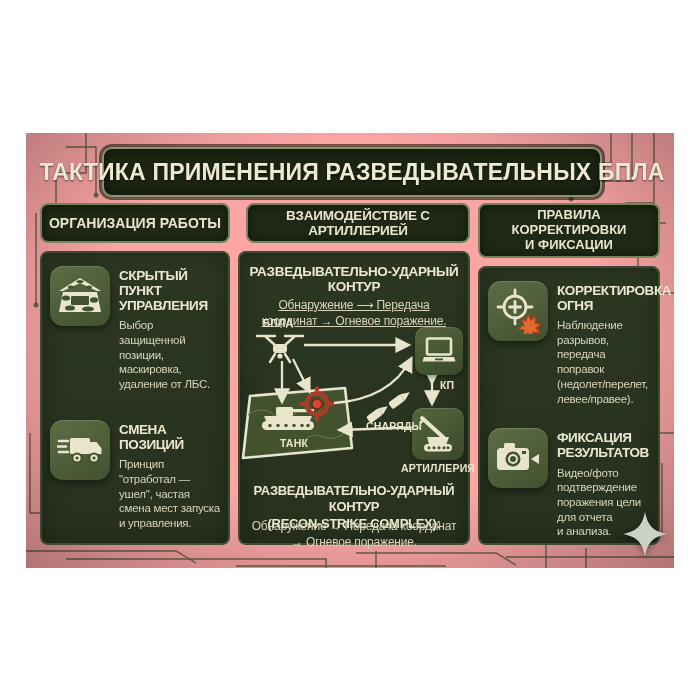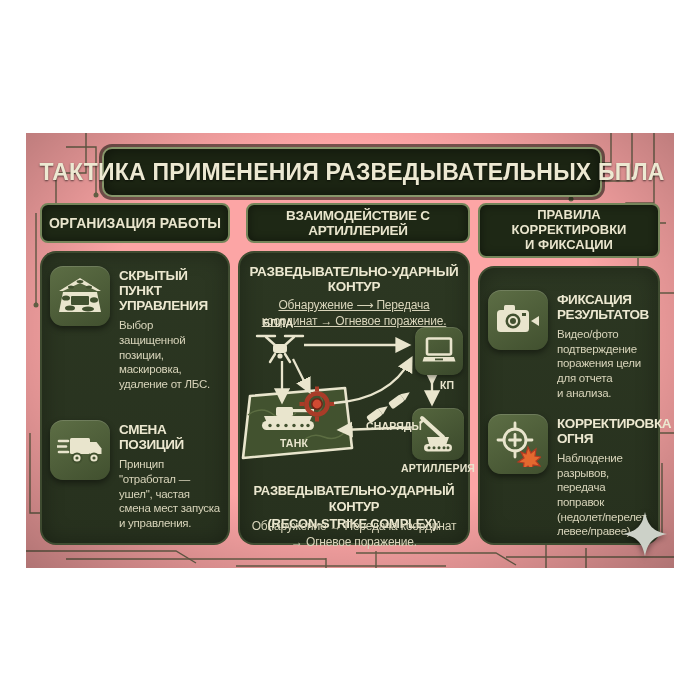--- a/index.html
+++ b/index.html
@@ -32,21 +32,21 @@
   .col-right{left:452px;width:182px;}
   .col-header{
     flex:0 0 auto;min-height:30px;background:#1e2815;border:2px solid #74855a;border-radius:8px;
     display:flex;align-items:center;justify-content:center;text-align:center;
     color:#e9e5cd;font-weight:bold;padding:3px 4px;box-shadow:inset 0 0 10px rgba(0,0,0,.45);
   }
   .col-left .col-header,.col-right .col-header{font-size:14px;}
   .col-mid .col-header{font-size:13.5px;letter-spacing:-.2px;margin-left:8px;}
   .col-right .col-header{font-size:13px;line-height:1.15;}
   .panel{
-    flex:1 1 auto;margin-top:8px;border:2px solid #59694575;border-radius:16px;
+    flex:1 1 auto;margin-top:8px;border:2px solid #59694575;border-radius:8px;
     background:linear-gradient(180deg,#2c3722 0%,#27311e 100%);
     box-shadow:inset 0 0 22px rgba(0,0,0,.30);position:relative;
   }
   .prewrap{white-space:pre-line;}
   .item{display:flex;gap:9px;padding:0 8px;}
   .item-first{margin-top:13px;}
   .item-tile{
     flex:0 0 auto;width:60px;height:60px;border-radius:13px;
     background:linear-gradient(150deg,#5d6e45 0%,#41502f 100%);
     box-shadow:0 3px 6px rgba(0,0,0,.45), inset 0 1px 0 rgba(255,255,255,.14);
@@ -313,41 +313,20 @@
 (RECON-STRIKE COMPLEX):</div>
       <div class="mid-footer-flow prewrap">Обнаружение → Передача координат
 → Огневое поражение.</div>
     </div>
   </div>
 
   <div class="col col-right">
     <div class="col-header prewrap">ПРАВИЛА КОРРЕКТИРОВКИ
 И ФИКСАЦИИ</div>
     <div class="panel">
-      <div class="item" style="margin-top:22px;">
-        <div class="item-tile">
-          <svg width="46" height="34" viewBox="0 0 46 34">
-            <rect x="9" y="2" width="11" height="6" rx="1.5" fill="#e9e5cd"></rect>
-            <rect x="2" y="7" width="32" height="22" rx="3.5" fill="#e9e5cd"></rect>
-            <circle cx="18" cy="18" r="7.5" fill="#41502f"></circle>
-            <circle cx="18" cy="18" r="4" fill="none" stroke="#e9e5cd" stroke-width="2"></circle>
-            <rect x="27" y="10" width="4" height="3" fill="#41502f"></rect>
-            <path d="M36 18 l8 -5 v10 z" fill="#e9e5cd"></path>
-          </svg>
-        </div>
-        <div class="item-text">
-          <div class="item-title prewrap">ФИКСАЦИЯ
-РЕЗУЛЬТАТОВ</div>
-          <div class="item-body prewrap">Видео/фото
-подтверждение
-поражения цели
-для отчета
-и анализа.</div>
-        </div>
-      </div>
       <div class="item item-first">
         <div class="item-tile">
           <svg width="46" height="46" viewBox="0 0 46 46">
             <circle cx="20" cy="19" r="11" fill="none" stroke="#e9e5cd" stroke-width="2.8"></circle>
             <g stroke="#e9e5cd" stroke-width="2.8" stroke-linecap="round">
               <line x1="20" y1="2" x2="20" y2="8"></line>
                 <line x1="20" y1="30" x2="20" y2="36"></line>
               <line x1="3" y1="19" x2="9" y2="19"></line>
                 <line x1="31" y1="19" x2="37" y2="19"></line>
               <line x1="20" y1="13.5" x2="20" y2="24.5"></line>
@@ -358,20 +337,41 @@
         </div>
         <div class="item-text">
           <div class="item-title prewrap">КОРРЕКТИРОВКА
 ОГНЯ</div>
           <div class="item-body prewrap">Наблюдение разрывов,
 передача поправок
 (недолет/перелет,
 левее/правее).</div>
         </div>
       </div>
+      <div class="item" style="margin-top:22px;">
+        <div class="item-tile">
+          <svg width="46" height="34" viewBox="0 0 46 34">
+            <rect x="9" y="2" width="11" height="6" rx="1.5" fill="#e9e5cd"></rect>
+            <rect x="2" y="7" width="32" height="22" rx="3.5" fill="#e9e5cd"></rect>
+            <circle cx="18" cy="18" r="7.5" fill="#41502f"></circle>
+            <circle cx="18" cy="18" r="4" fill="none" stroke="#e9e5cd" stroke-width="2"></circle>
+            <rect x="27" y="10" width="4" height="3" fill="#41502f"></rect>
+            <path d="M36 18 l8 -5 v10 z" fill="#e9e5cd"></path>
+          </svg>
+        </div>
+        <div class="item-text">
+          <div class="item-title prewrap">ФИКСАЦИЯ
+РЕЗУЛЬТАТОВ</div>
+          <div class="item-body prewrap">Видео/фото
+подтверждение
+поражения цели
+для отчета
+и анализа.</div>
+        </div>
+      </div>
     </div>
   </div>
 
   <svg class="sparkle" width="46" height="46" viewBox="0 0 46 46">
     <path d="M23 1 C26 15 31 20 45 23 C31 26 26 31 23 45 C20 31 15 26 1 23 C15 20 20 15 23 1 Z" fill="#ccd1c8"></path>
   </svg>
 
 </div>
 
 </body></html>

